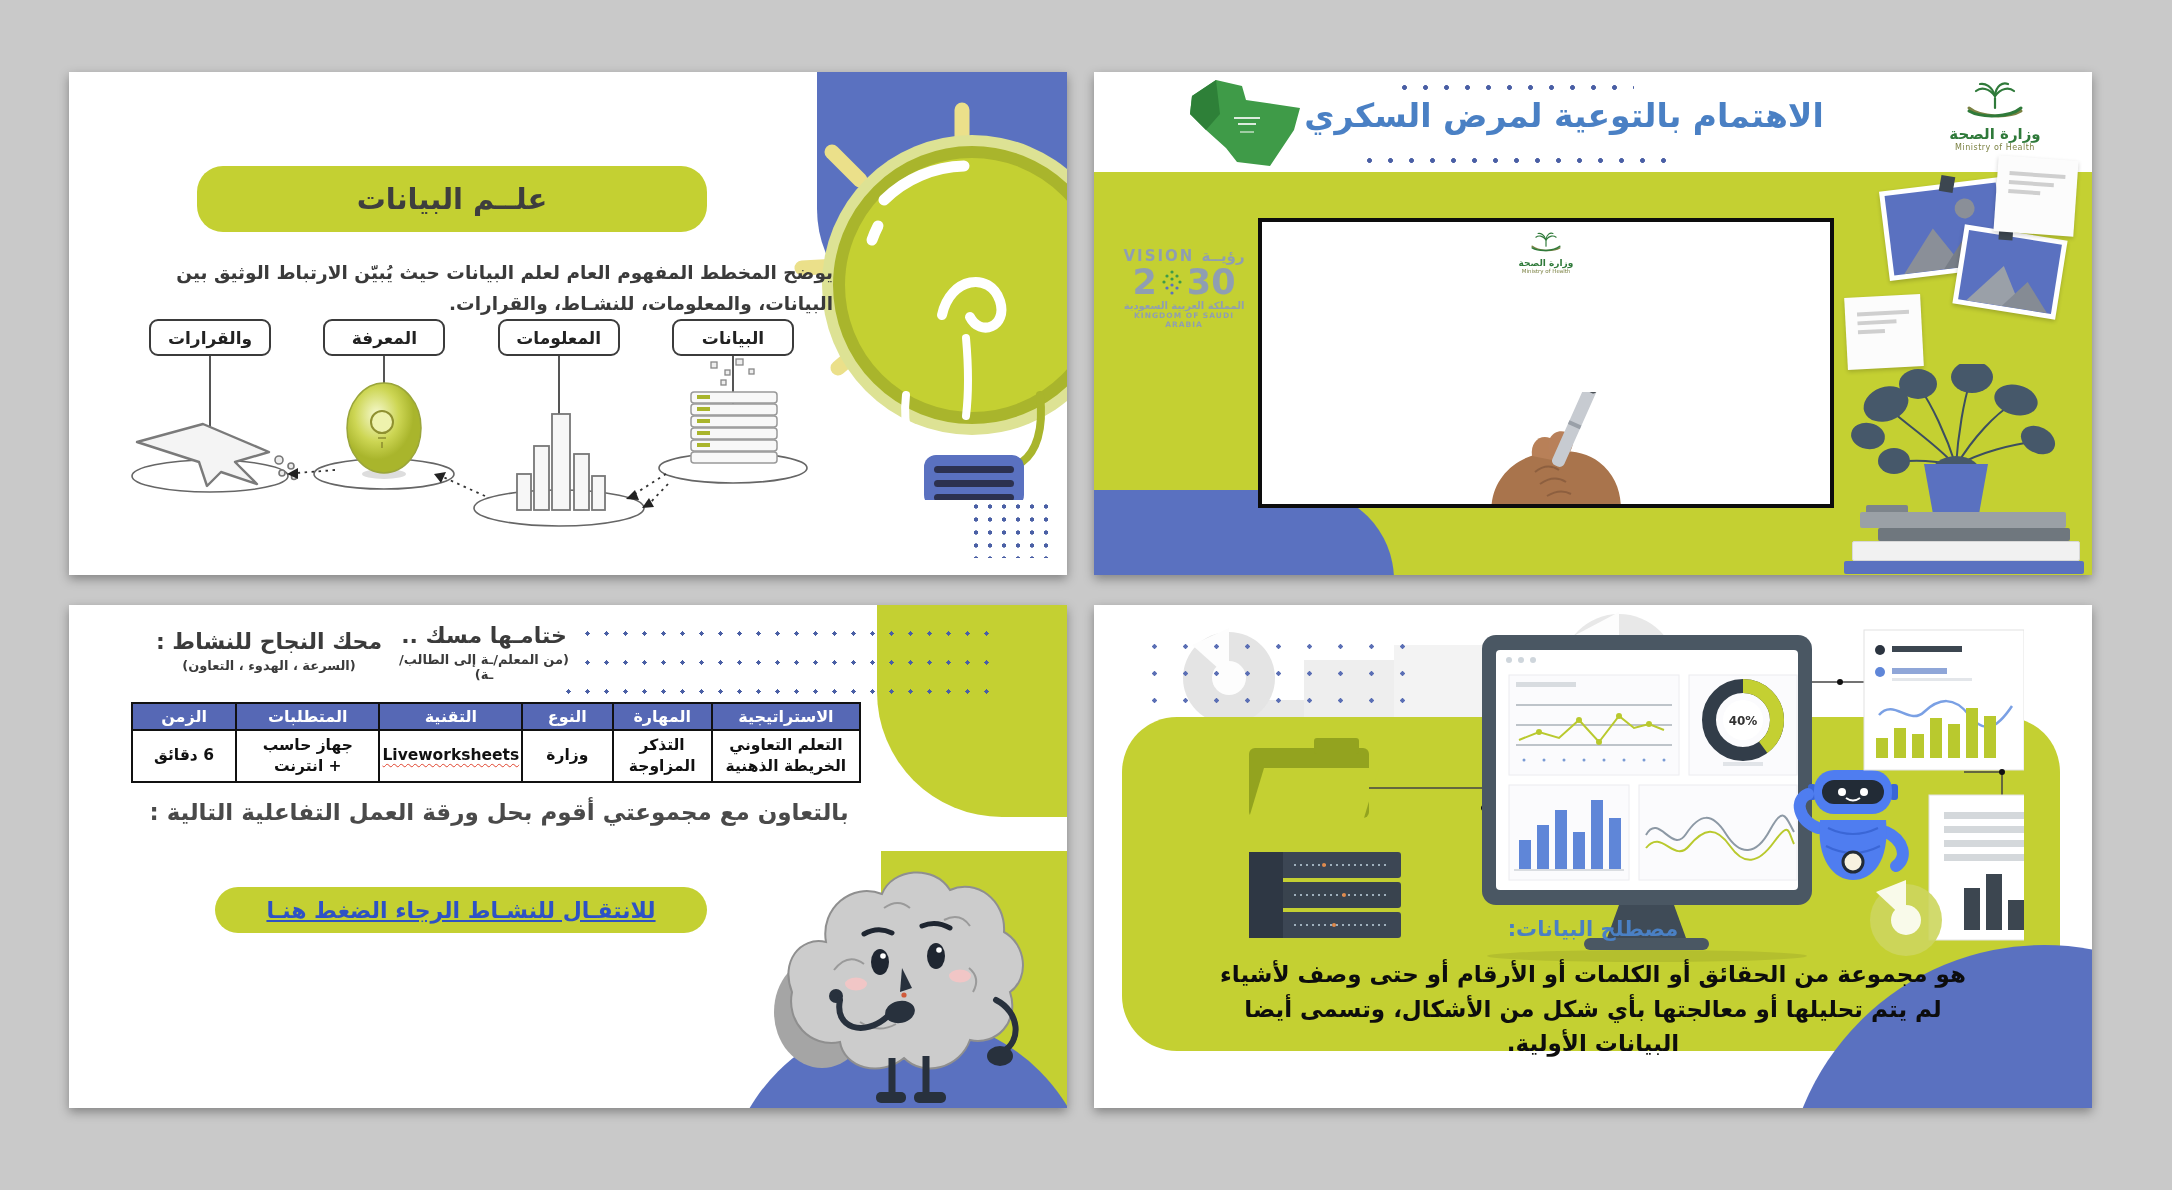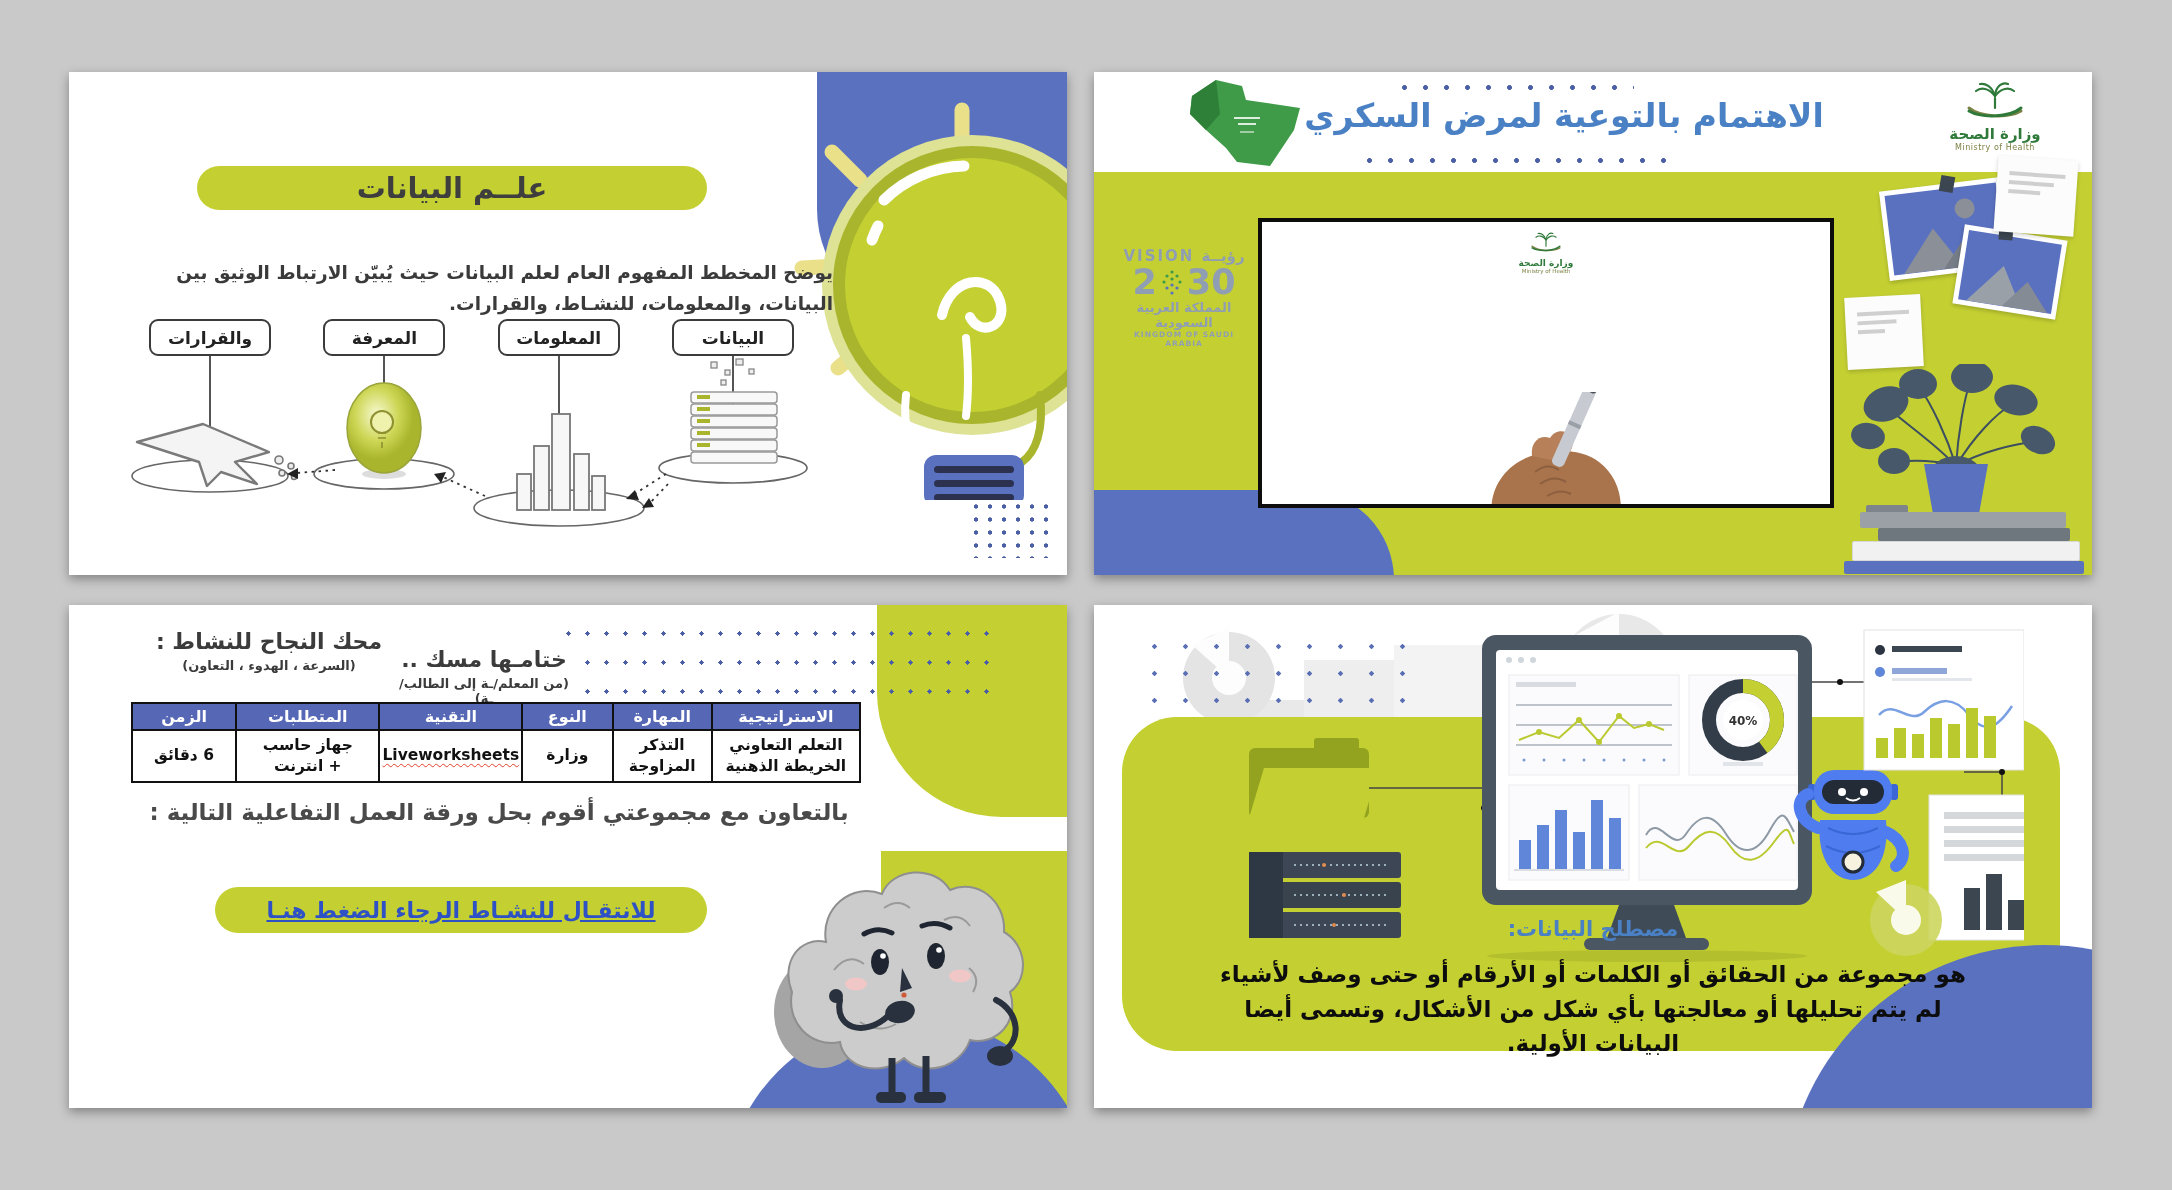--- a/index.html
+++ b/index.html
@@ -8,21 +8,21 @@
   }
   *{box-sizing:border-box;}
   body{margin:0;background:#c9c9c9;font-family:"DejaVu Sans","Liberation Sans",sans-serif;}
   .canvas{position:relative;width:2172px;height:1190px;background:#c9c9c9;overflow:hidden;}
   .slide{position:absolute;width:998px;height:503px;background:#fff;overflow:hidden;
          box-shadow:0 4px 10px rgba(0,0,0,.35);}
   .abs{position:absolute;}
   .ar{direction:rtl;}
   .dotgrid{background-image:radial-gradient(circle,var(--dot) 2px,transparent 2.2px);}
   
-  .pill-title{left:128px;top:94px;width:510px;height:44px;background:var(--green);
+  .pill-title{left:128px;top:94px;width:510px;height:66px;background:var(--green);
     border-radius:26px;display:flex;align-items:center;justify-content:center;
     font-size:29px;font-weight:bold;color:#3e3e3e;}
   .s1-par{left:62px;top:186px;width:702px;font-size:18.5px;font-weight:bold;color:#3a3a3a;
     line-height:1.65;text-align:right;}
   .nodes-row{left:80px;top:247px;width:645px;display:flex;justify-content:space-between;direction:rtl;}
   .node-box{width:122px;height:37px;border:2.5px solid #3b3b3b;border-radius:9px;background:#fff;
     display:flex;align-items:center;justify-content:center;font-size:17px;font-weight:bold;color:#222;}
   .blue-corner{right:0;top:0;width:250px;height:252px;background:var(--blue);
     border-bottom-left-radius:115px;}
   
@@ -40,21 +40,21 @@
     border-radius:3px;display:flex;align-items:center;padding:0 10px;gap:10px;}
   .vtrack{flex:1;height:16px;background:#f4f4f4;border:1px solid #c4c4c4;border-radius:2px;}
   .play-tri{width:0;height:0;border-left:13px solid #111;border-top:8px solid transparent;
     border-bottom:8px solid transparent;}
   .vtime{font-size:9px;color:#333;letter-spacing:1px;}
   .moh .t1{font-size:15px;font-weight:bold;color:#2f7a3a;line-height:1.1;}
   .moh .t2{font-size:8px;color:#7c8243;letter-spacing:.5px;}
   .vision{color:rgba(140,155,185,.95);text-align:center;font-weight:bold;}
   .vision .row1{font-size:15px;letter-spacing:2px;}
   .vision .year{font-size:35px;line-height:1;display:flex;align-items:center;justify-content:center;gap:2px;}
-  .vision .k1{font-size:13px;} .vision .k2{font-size:7.5px;letter-spacing:1px;}
+  .vision .k1{font-size:10px;} .vision .k2{font-size:7.5px;letter-spacing:1px;}
   .photo{background:#fff;padding:5px;box-shadow:0 2px 4px rgba(0,0,0,.2);}
   .photo .img{width:100%;height:100%;background:var(--blue);position:relative;overflow:hidden;}
   .note{background:#fcfcfc;box-shadow:0 2px 4px rgba(0,0,0,.18);padding:10px 8px;}
   .note i{display:block;height:4px;background:#cfcfcf;margin:5px 4px;}
   .tape{width:14px;height:16px;background:#3c4650;}
   .book{border-radius:2px;}
   
   .green-corner{right:0;top:0;width:190px;height:212px;background:var(--green);
     border-bottom-left-radius:125px;}
   .h-block{text-align:center;color:#3b3b3b;}
@@ -361,21 +361,21 @@
     <div class="abs book" style="left:772px;top:433px;width:42px;height:12px;background:#7d848b;"></div>
     <div class="abs book" style="left:766px;top:440px;width:206px;height:16px;background:#9aa0a6;"></div>
     <div class="abs book" style="left:784px;top:456px;width:192px;height:13px;background:#6f777e;"></div>
     <div class="abs book" style="left:758px;top:469px;width:228px;height:20px;background:#f1f1f1;border:1px solid #d8d8d8;"></div>
     <div class="abs book" style="left:750px;top:489px;width:240px;height:13px;background:#5a71c0;"></div>
   </section>
 
   <section class="slide" style="left:69px;top:605px;">
     <div class="abs green-corner"></div>
     <div class="abs dotgrid" style="left:490px;top:14px;width:440px;height:96px;background-size:19px 29px;"></div>
-    <div class="abs h-block" style="left:325px;top:40px;width:180px;background:#fff;padding:2px 4px;text-align:center;">
+    <div class="abs h-block" style="left:325px;top:16px;width:180px;background:#fff;padding:2px 4px;text-align:center;">
       <div class="big ar">ختامـها مسك ..</div>
       <div class="sub ar">(من المعلم/ـة إلى الطالب/ـة)</div>
     </div>
     <div class="abs h-block" style="left:85px;top:24px;width:230px;">
       <div class="big ar">محك النجاح للنشاط :</div>
       <div class="sub ar">(السرعة ، الهدوء ، التعاون)</div>
     </div>
     <table class="act-table ar" dir="rtl">
       <thead>
           <tr>

